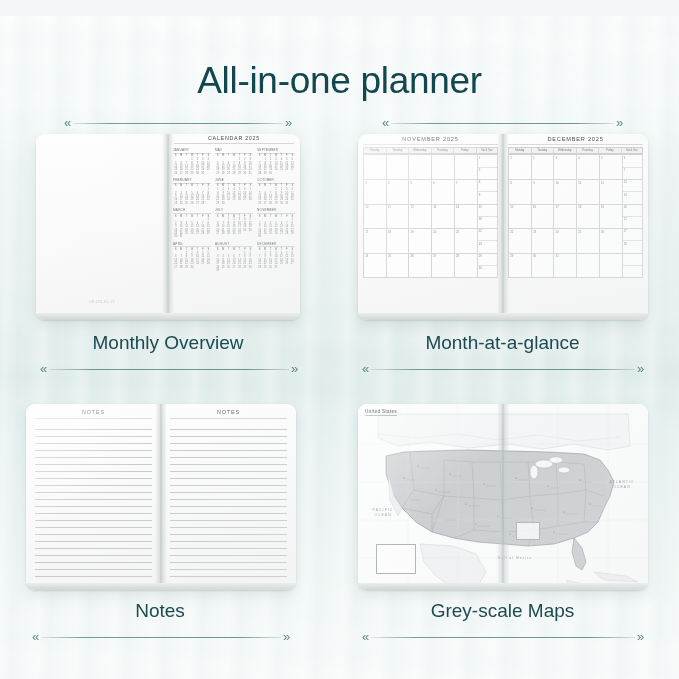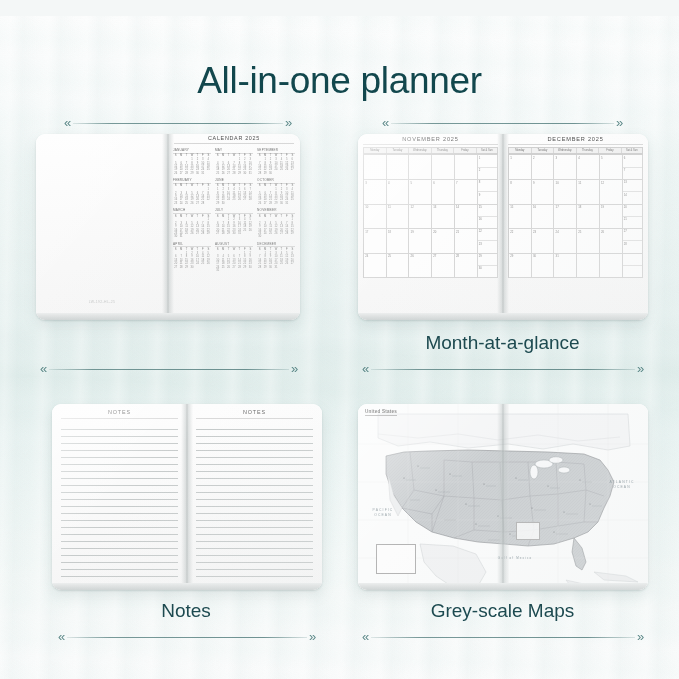--- a/index.html
+++ b/index.html
@@ -1036,20 +1036,21 @@
                 <span></span>
               </div>
             </div>
           </div>
       </div>
       <div class="spine"></div>
       <div class="edge"></div>
       <div class="sheen"></div>
     </div>
 
+    <div class="panel-caption" style="top:198px;">Monthly Overview</div>
 
     <div class="arrow-rule" style="left:14px; top:228px; width:262px;">
       <span class="chev">«</span>
       <span class="line"></span>
       <span class="chev">»</span>
     </div>
   </div>
 
   <div class="panel" style="left:350px; top:118px; width:305px; height:250px;">
     <div class="book" style="left:8px; top:0; width:290px; height:186px;">
@@ -1298,21 +1299,21 @@
 
     <div class="panel-caption" style="top:198px;">Month-at-a-glance</div>
 
     <div class="arrow-rule" style="left:10px; top:228px; width:286px;">
       <span class="chev">«</span>
       <span class="line"></span>
       <span class="chev">»</span>
     </div>
   </div>
 
-  <div class="panel" style="left:42px; top:388px; width:288px; height:250px;">
+  <div class="panel" style="left:16px; top:388px; width:288px; height:250px;">
     <div class="book" style="left:10px; top:0; width:270px; height:186px;">
       <div class="page left">
         <div class="notes-title">NOTES</div>
         <div class="notes-lines"></div>
       </div>
       <div class="page right">
         <div class="notes-title">NOTES</div>
         <div class="notes-lines"></div>
       </div>
       <div class="spine"></div>

